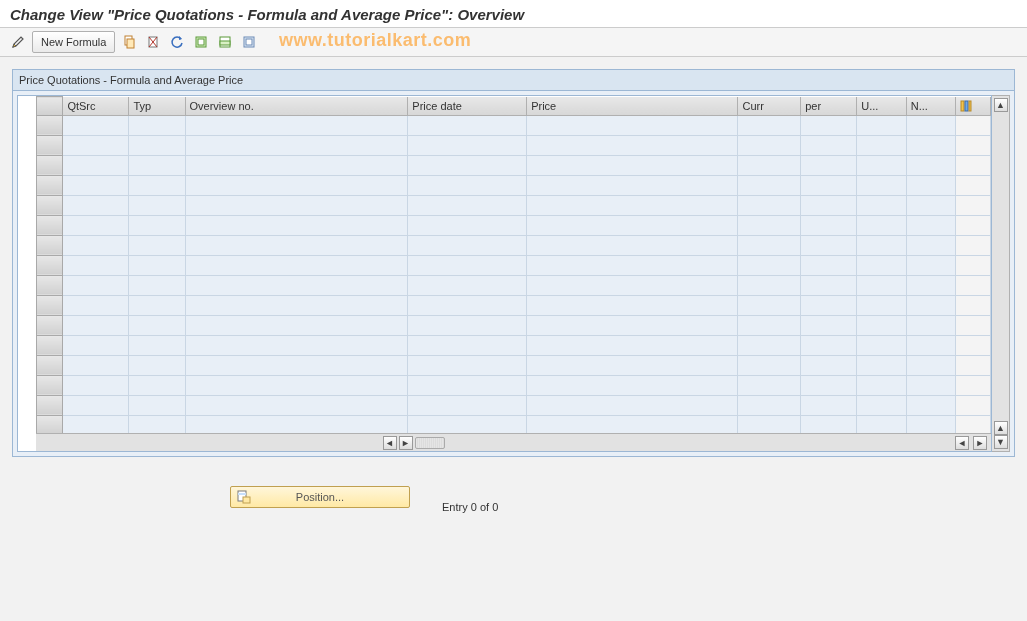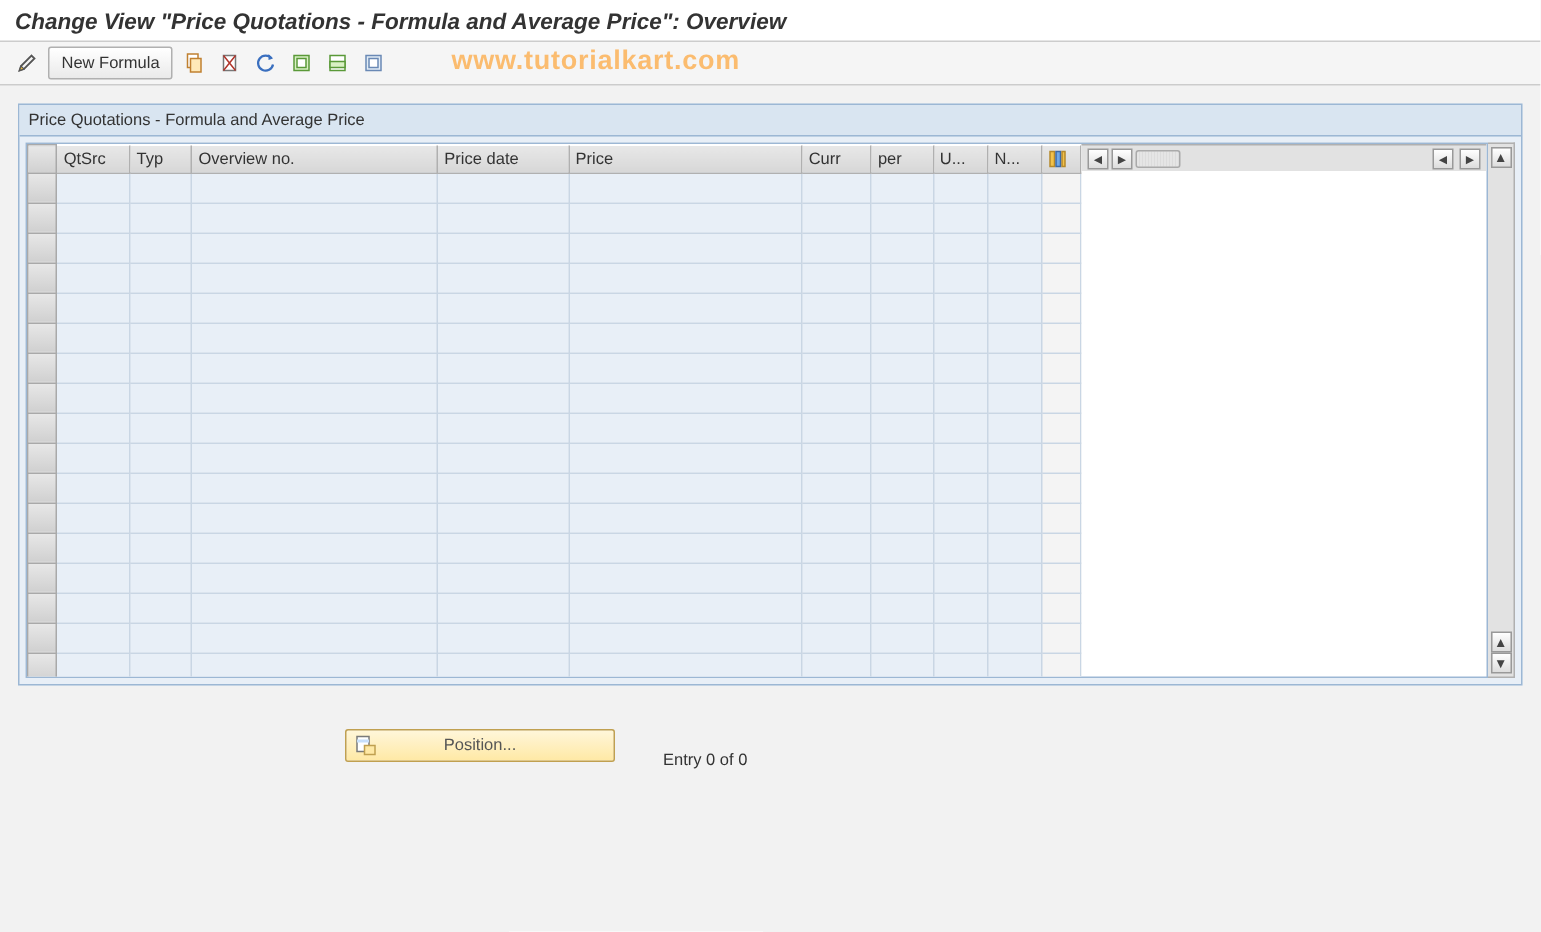--- a/index.html
+++ b/index.html
@@ -43,21 +43,21 @@
     background: linear-gradient(#fff,#eaeaea);
     border-radius:2px;
     height:22px;
     padding: 0 8px;
     display:flex; align-items:center;
     cursor:pointer;
     font-size:11px;
   }
   .watermark {
     position: absolute;
-    left: 301px;
+    left: 279px;
     top: 2px;
     font-size: 18px;
     font-weight: bold;
     color: rgba(255,140,0,0.55);
     letter-spacing:0.5px;
   }
   .work-area {
     background: #e8eff7;
     border: 1px solid #9cb7d4;
     margin: 12px;
@@ -77,21 +77,22 @@
     flex: 1 1 auto;
     overflow:hidden;
     padding: 4px;
   }
   .grid {
     border: 1px solid #9cb7d4;
     background:#fff;
     overflow:hidden;
     flex:1;
     display:flex;
-    flex-direction:row;
+    flex-direction:column;
+    padding-left:18px;
   }
   table {
     border-collapse: collapse;
     width:100%;
   }
   th {
     background: linear-gradient(#e8e8e8,#d7d7d7);
     border: 1px solid #b0b0b0;
     border-top:none;
     font-weight: normal;

